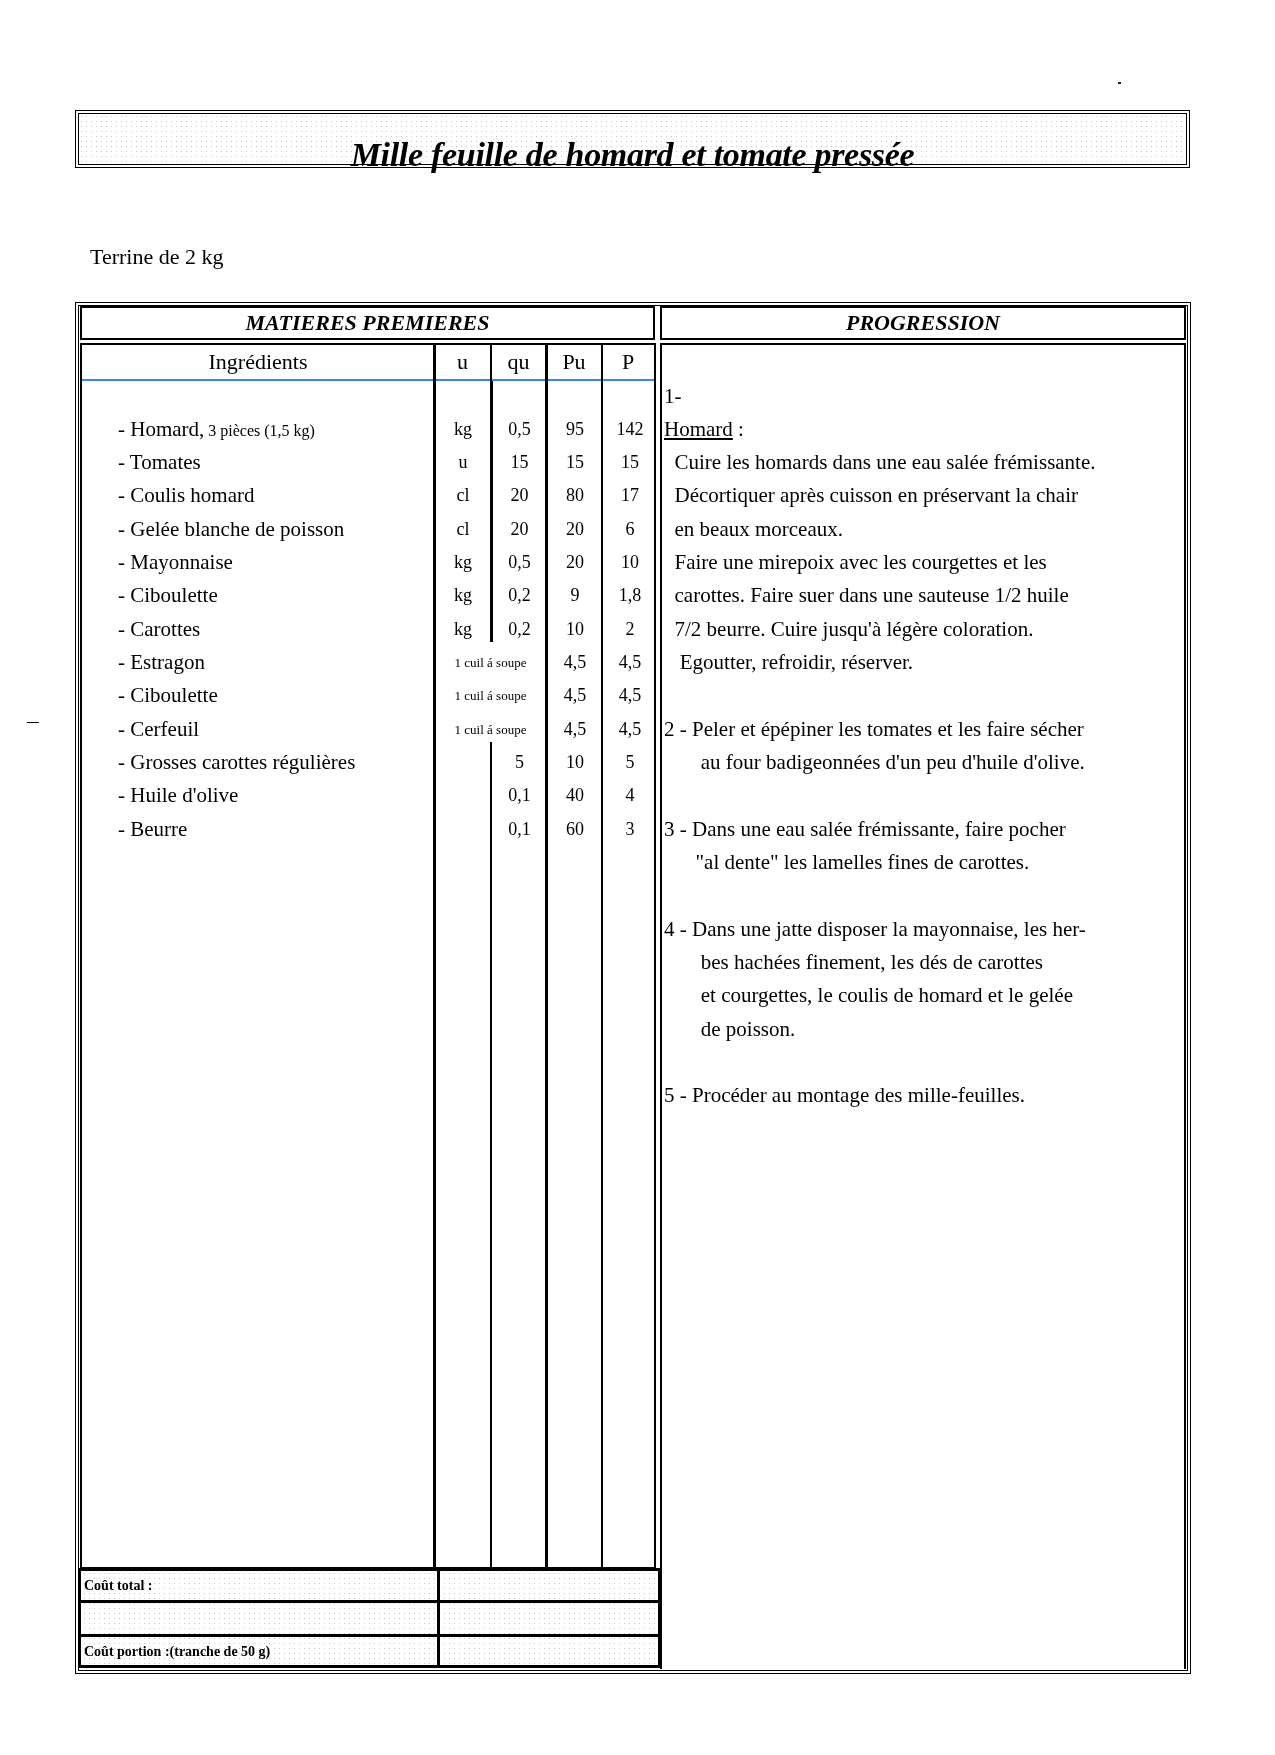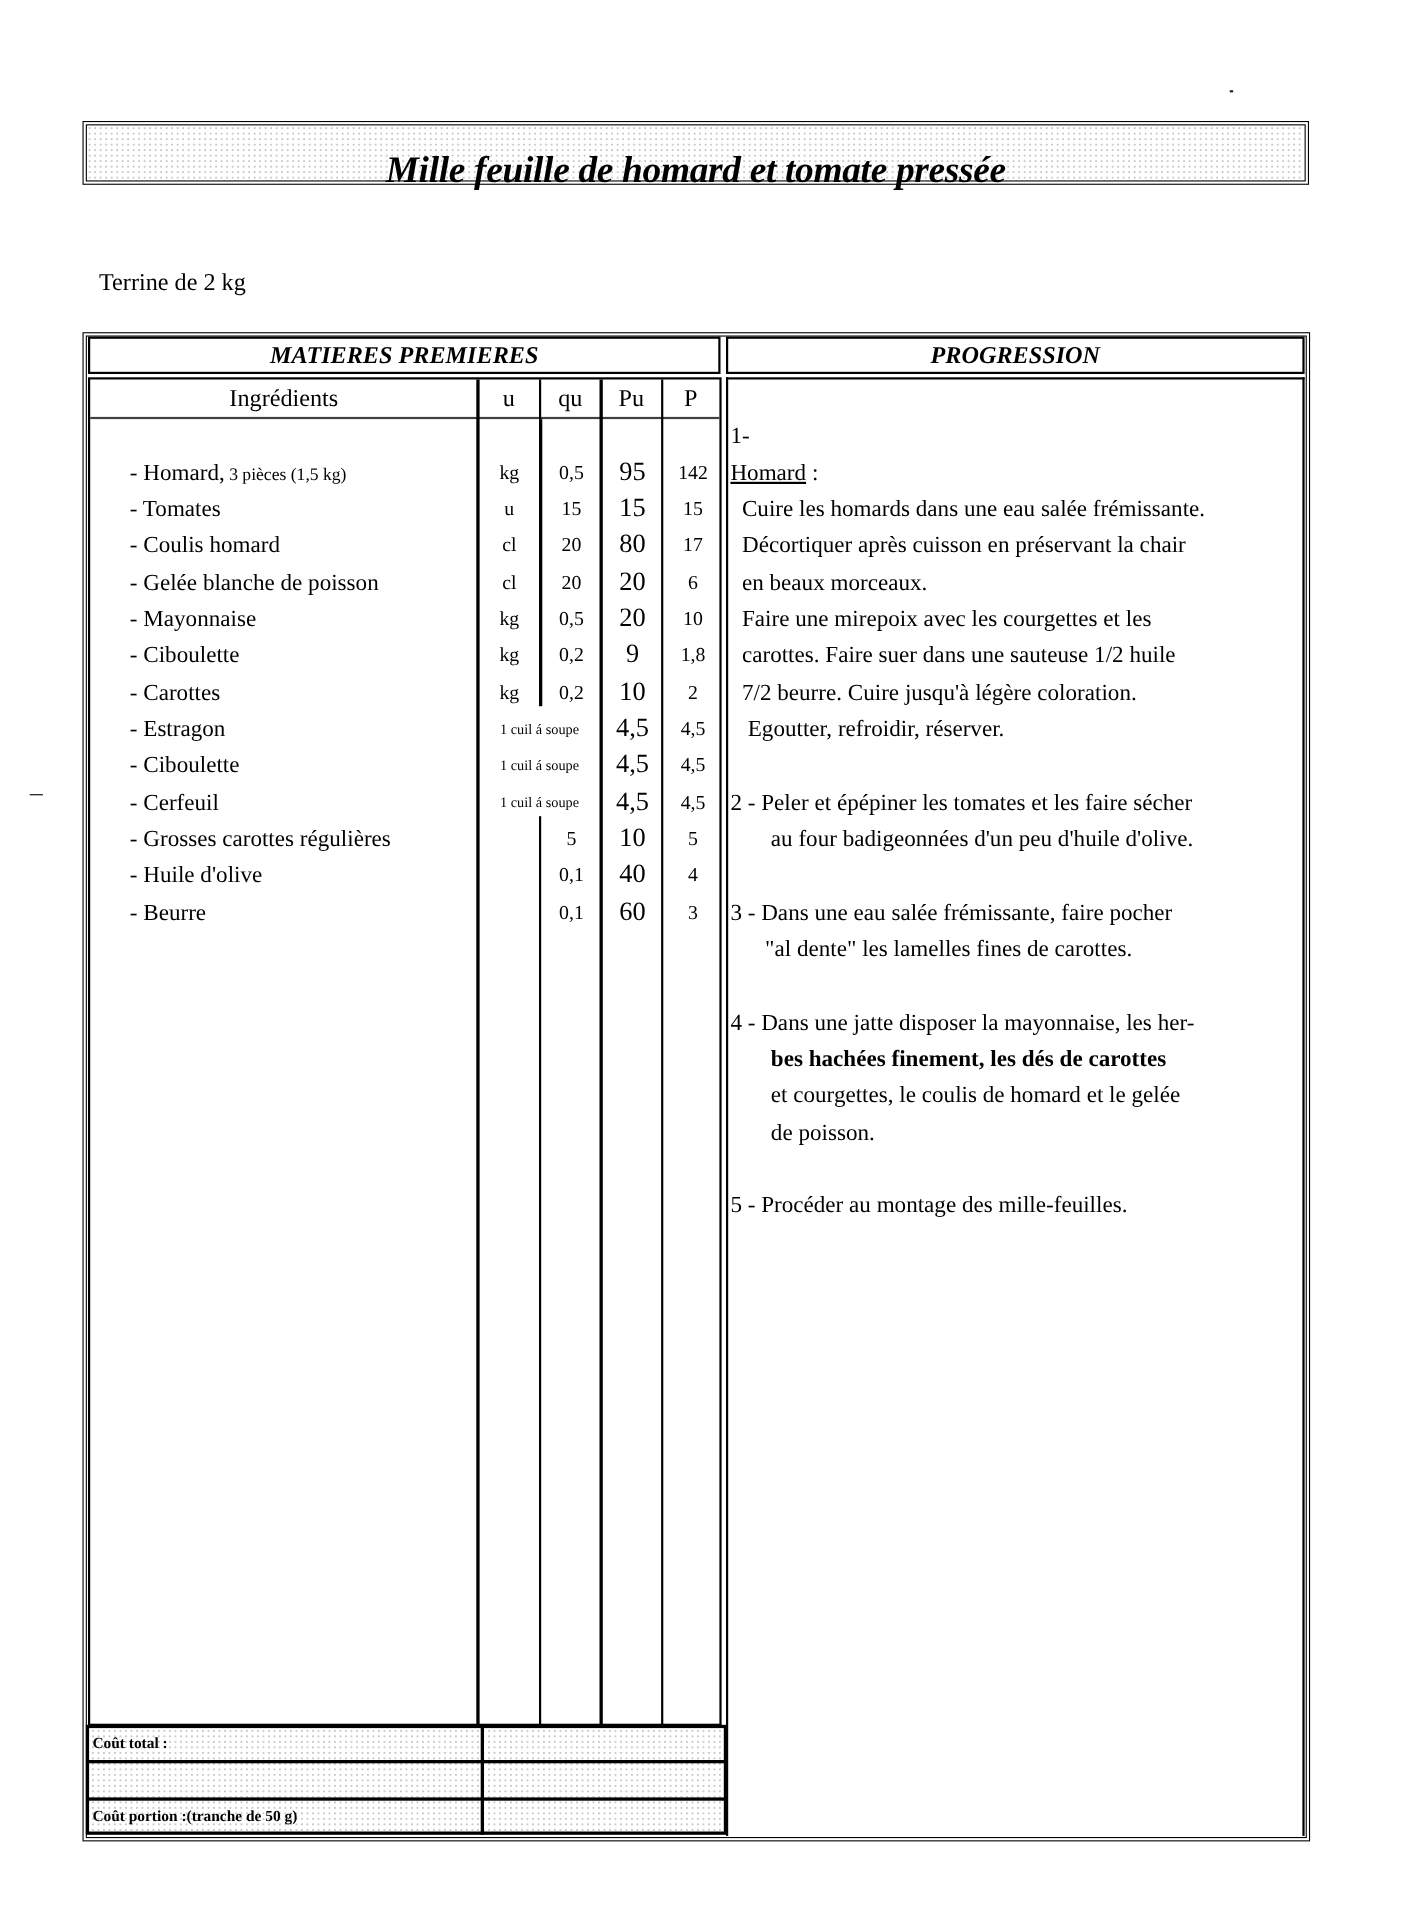--- a/index.html
+++ b/index.html
@@ -15,33 +15,33 @@
   .corner-dot { left:1118px; top:82px; width:3px; height:2px; background:#222; }
 
   .outer { left:75px; top:302px; width:1116px; height:1372px; border:4px double #000; box-sizing:border-box; }
   .hdr { top:306px; height:34px; border:2px solid #000; box-sizing:border-box;
          display:flex; align-items:center; justify-content:center;
          font-size:22px; font-weight:bold; font-style:italic; }
   .hdr-left { left:80px; width:575px; }
   .hdr-right { left:660px; width:526px; }
 
   .left-frame { left:80px; top:343px; width:576px; height:1226px; border:2px solid #000; box-sizing:border-box; }
-  .colhdr { top:345px; height:36px; border-bottom:2px solid #404040; box-sizing:border-box;
+  .colhdr { top:345px; height:36px; border-bottom:2px solid #3b82f6; box-sizing:border-box;
             display:flex; align-items:center; justify-content:center; font-size:22px; }
   .vline { width:0; border-left:2px solid #000; }
   .vthick { width:0; border-left:3px solid #000; }
   .right-frame { left:660px; top:343px; width:526px; height:1326px; border-left:2px solid #000; border-right:2px solid #000; border-top:2px solid #000; box-sizing:border-box; }
 
   .row { left:80px; height:33px; width:576px; font-size:21px; }
   .cell { position:absolute; top:0; height:33px; line-height:33px; white-space:nowrap; }
   .c-name { left:38px; }
   .c-name small { font-size:16px; }
   .c-u { left:355px; width:56px; text-align:center; font-size:18px; }
   .c-qu { left:413px; width:53px; text-align:center; font-size:18px; }
-  .c-pu { left:468px; width:54px; text-align:center; font-size:24px; }
+  .c-pu { left:468px; width:54px; text-align:center; font-size:18px; }
   .c-p { left:524px; width:52px; text-align:center; font-size:18px; }
   .c-spoon { left:353px; width:115px; text-align:center; font-size:13px; }
 
   .prog { left:664px; font-size:21px; line-height:33.4px; white-space:pre; }
   .prog .u { text-decoration:underline;margin-top:32px; }
 
   .foot-frame { left:78px; top:1568px; width:583px; height:100px; border:3px solid #000; box-sizing:border-box; }
   .foot-row { left:80px; width:580px; height:32px; font-size:14px; font-weight:bold; }
   .foot-label { position:absolute; left:4px; top:0; line-height:32px; }
   .foot-hline { left:80px; width:580px; height:0; border-top:3px solid #000; }
@@ -211,17 +211,17 @@
 <div class="abs prog" style="top:613px;">  7/2 beurre. Cuire jusqu'à légère coloration.</div>
 <div class="abs prog" style="top:646px;">   Egoutter, refroidir, réserver.</div>
 
 <div class="abs prog" style="top:713px;">2 - Peler et épépiner les tomates et les faire sécher</div>
 <div class="abs prog" style="top:746px;">       au four badigeonnées d'un peu d'huile d'olive.</div>
 
 <div class="abs prog" style="top:813px;">3 - Dans une eau salée frémissante, faire pocher</div>
 <div class="abs prog" style="top:846px;">      "al dente" les lamelles fines de carottes.</div>
 
 <div class="abs prog" style="top:913px;">4 - Dans une jatte disposer la mayonnaise, les her-</div>
-<div class="abs prog" style="top:946px;font-weight:bold;">       bes hachées finement, les dés de carottes</div>
+<div class="abs prog" style="top:946px;">       bes hachées finement, les dés de carottes</div>
 <div class="abs prog" style="top:979px;">       et courgettes, le coulis de homard et le gelée</div>
 <div class="abs prog" style="top:1013px;">       de poisson.</div>
 
 <div class="abs prog" style="top:1079px;">5 - Procéder au montage des mille-feuilles.</div>
 
 </body></html>

